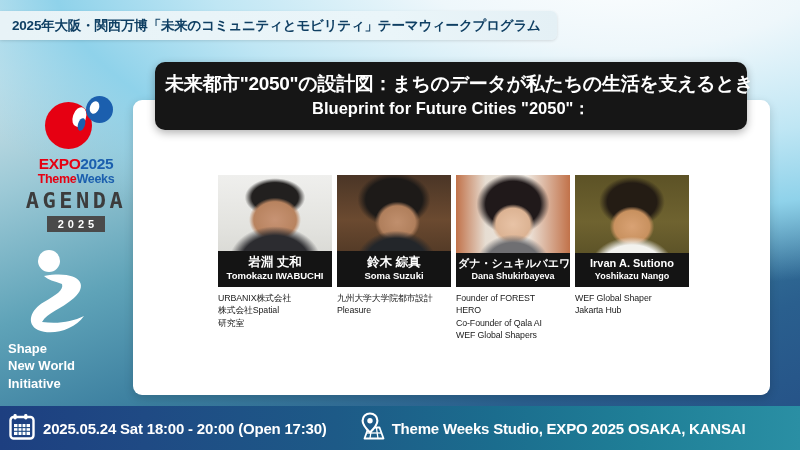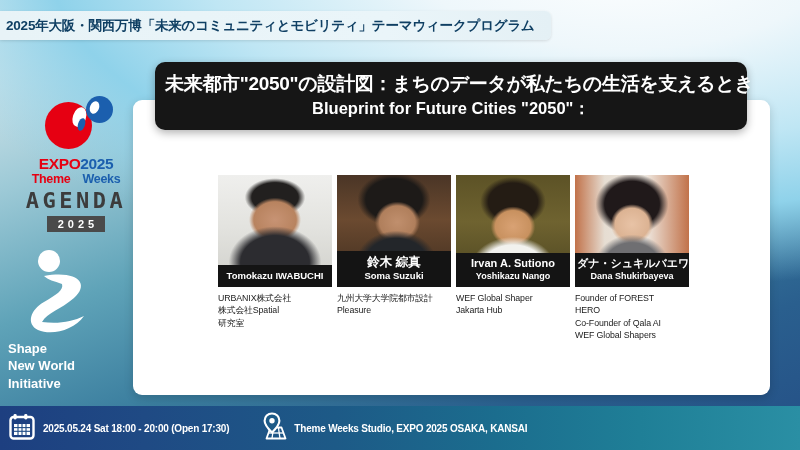--- a/index.html
+++ b/index.html
@@ -10,21 +10,21 @@
   }
   #poster{
     position:relative;width:800px;height:450px;overflow:hidden;
     background:
       radial-gradient(120% 95% at 78% -10%, #ffffff 0%, #eef7fb 22%, #bfe6f4 44%, #8fd2ea 60%, rgba(143,210,234,0) 78%),
       linear-gradient(160deg,#e9f1f3 0%, #cfe4ea 10%, #9cc9d6 26%, #5fa3b8 44%, #3a7d9e 62%, #2a5f8e 80%, #244f86 100%);
   }
   
   #ribbon{
     position:absolute;left:0;top:11px;height:29px;
-    padding:0 16px 0 6px;display:flex;align-items:center;
+    padding:0 16px 0 12px;display:flex;align-items:center;
     background:linear-gradient(90deg,#e8f3f7 0%,#eaf5f9 70%,#e4f0f5 100%);
     border-top-right-radius:6px;border-bottom-right-radius:6px;
     box-shadow:0 1px 3px rgba(0,0,0,.12);
   }
   #ribbon span{
     font-size:13.5px;font-weight:bold;color:#0f3f63;letter-spacing:-.2px;white-space:nowrap;
   }
   
   #panel{
     position:absolute;left:133px;top:100px;width:637px;height:295px;
@@ -85,42 +85,42 @@
   }
   .ball-blue:after{
     content:"";position:absolute;left:4px;top:5px;width:9px;height:13px;border-radius:50%;
     background:#fff;transform:rotate(22deg);
   }
   .expo-line1{font-size:15.5px;font-weight:bold;line-height:1;margin-top:2px;letter-spacing:-.4px;}
   .expo-line1 .e{color:#e60012;}
   .expo-line1 .y{color:#1b5fae;}
   .expo-line2{font-size:12.5px;font-weight:bold;line-height:1.15;letter-spacing:-.3px;}
   .expo-line2 .t{color:#e60012;}
-  .expo-line2 .w{color:#1b5fae;padding-left:12px;}
+  .expo-line2 .w{color:#1b5fae;}
   .agenda{
     font-size:22px;font-weight:bold;color:#3c3c3c;letter-spacing:3.5px;line-height:1.1;margin-top:3px;
     font-family:"DejaVu Sans Mono","Liberation Mono",monospace;
   }
   .agenda-year{
     margin:3px auto 0;display:inline-block;background:#4a4a4a;color:#fff;
     font-size:11px;font-weight:bold;letter-spacing:4px;padding:2px 7px 2px 11px;
   }
   #snw{position:absolute;left:8px;top:250px;width:112px;text-align:left;}
   #snw .mark{height:86px;position:relative;}
   #snw .snw-text{
     font-size:13px;font-weight:bold;color:#fff;line-height:1.34;margin-top:4px;white-space:pre-line;
   }
   
   #bottombar{
     position:absolute;left:0;bottom:0;width:800px;height:44px;
     background:linear-gradient(90deg,#1d3f80 0%,#1f4a84 18%,#1d5a87 42%,#1b6d8e 62%,#1f7f97 80%,#2a8fa4 100%);
     display:flex;align-items:center;
   }
   .bb-item{display:flex;align-items:center;}
-  .bb-item .txt{color:#fff;font-size:10px;font-weight:bold;white-space:nowrap;letter-spacing:-.2px;}
+  .bb-item .txt{color:#fff;font-size:15px;font-weight:bold;white-space:nowrap;letter-spacing:-.2px;}
   #bb-date{margin-left:9px;}
   #bb-venue{margin-left:28px;}
   .ico{display:block;}
 </style>
 </head>
 <body>
 
 <div id="poster">
 
   <div id="ribbon">
@@ -137,20 +137,21 @@
   <div id="speakers">
 
     <div class="spk">
       <div class="photo">
         <div class="bg" style="background:
               radial-gradient(58% 46% at 50% 78%, #2c2c30 0%, #2c2c30 52%, rgba(44,44,48,0) 70%),
               radial-gradient(30% 26% at 50% 40%, #c79374 0%, #b8835f 62%, rgba(184,131,95,0) 76%),
               radial-gradient(34% 22% at 50% 20%, #22201f 0%, #22201f 60%, rgba(34,32,31,0) 78%),
               linear-gradient(180deg,#efefed 0%,#e3e3df 46%,#cfcfca 100%);"></div>
         <div class="plate">
+          <div class="n-jp">岩淵 丈和</div>
           <div class="n-en">Tomokazu IWABUCHI</div>
         </div>
       </div>
       <div class="aff">URBANIX株式会社
 株式会社Spatial
 研究室</div>
     </div>
 
     <div class="spk">
       <div class="photo">
@@ -163,49 +164,49 @@
           <div class="n-jp">鈴木 綜真</div>
           <div class="n-en">Soma Suzuki</div>
         </div>
       </div>
       <div class="aff">九州大学大学院都市設計 Pleasure</div>
     </div>
 
     <div class="spk wide">
       <div class="photo">
         <div class="bg" style="background:
+              radial-gradient(46% 40% at 50% 82%, #6f6f72 0%, #6f6f72 54%, rgba(111,111,114,0) 72%),
+              radial-gradient(24% 23% at 50% 44%, #e8c3a6 0%, #dcb393 62%, rgba(220,179,147,0) 78%),
+              radial-gradient(40% 34% at 50% 26%, #20191a 0%, #20191a 60%, rgba(32,25,26,0) 80%),
+              linear-gradient(90deg,#c1724a 0%,#e6ddd2 26%,#efe9e1 62%,#c1724a 100%);"></div>
+        <div class="plate">
+          <div class="n-jp">ダナ・シュキルバエワ</div>
+          <div class="n-en">Dana Shukirbayeva</div>
+        </div>
+      </div>
+      <div class="aff">Founder of FOREST
+HERO
+Co-Founder of Qala AI
+WEF Global Shapers</div>
+    </div>
+
+    <div class="spk wide">
+      <div class="photo">
+        <div class="bg" style="background:
               radial-gradient(52% 40% at 50% 84%, #f2f2ee 0%, #f2f2ee 54%, rgba(242,242,238,0) 72%),
               radial-gradient(25% 23% at 50% 46%, #d9a274 0%, #c8915f 62%, rgba(200,145,95,0) 78%),
               radial-gradient(36% 28% at 50% 24%, #241c14 0%, #241c14 60%, rgba(36,28,20,0) 80%),
               linear-gradient(180deg,#5c5226 0%,#6f6330 42%,#4a431f 100%);"></div>
         <div class="plate">
           <div class="n-jp">Irvan A. Sutiono</div>
           <div class="n-en">Yoshikazu Nango</div>
         </div>
       </div>
       <div class="aff">WEF Global Shaper
 Jakarta Hub</div>
-    </div>
-
-    <div class="spk wide">
-      <div class="photo">
-        <div class="bg" style="background:
-              radial-gradient(46% 40% at 50% 82%, #6f6f72 0%, #6f6f72 54%, rgba(111,111,114,0) 72%),
-              radial-gradient(24% 23% at 50% 44%, #e8c3a6 0%, #dcb393 62%, rgba(220,179,147,0) 78%),
-              radial-gradient(40% 34% at 50% 26%, #20191a 0%, #20191a 60%, rgba(32,25,26,0) 80%),
-              linear-gradient(90deg,#c1724a 0%,#e6ddd2 26%,#efe9e1 62%,#c1724a 100%);"></div>
-        <div class="plate">
-          <div class="n-jp">ダナ・シュキルバエワ</div>
-          <div class="n-en">Dana Shukirbayeva</div>
-        </div>
-      </div>
-      <div class="aff">Founder of FOREST
-HERO
-Co-Founder of Qala AI
-WEF Global Shapers</div>
     </div>
 
   </div>
 
   <div id="expo-logo">
     <div class="balls">
       <div class="ball-red"></div>
       <div class="ball-blue"></div>
     </div>
     <div class="expo-line1">

